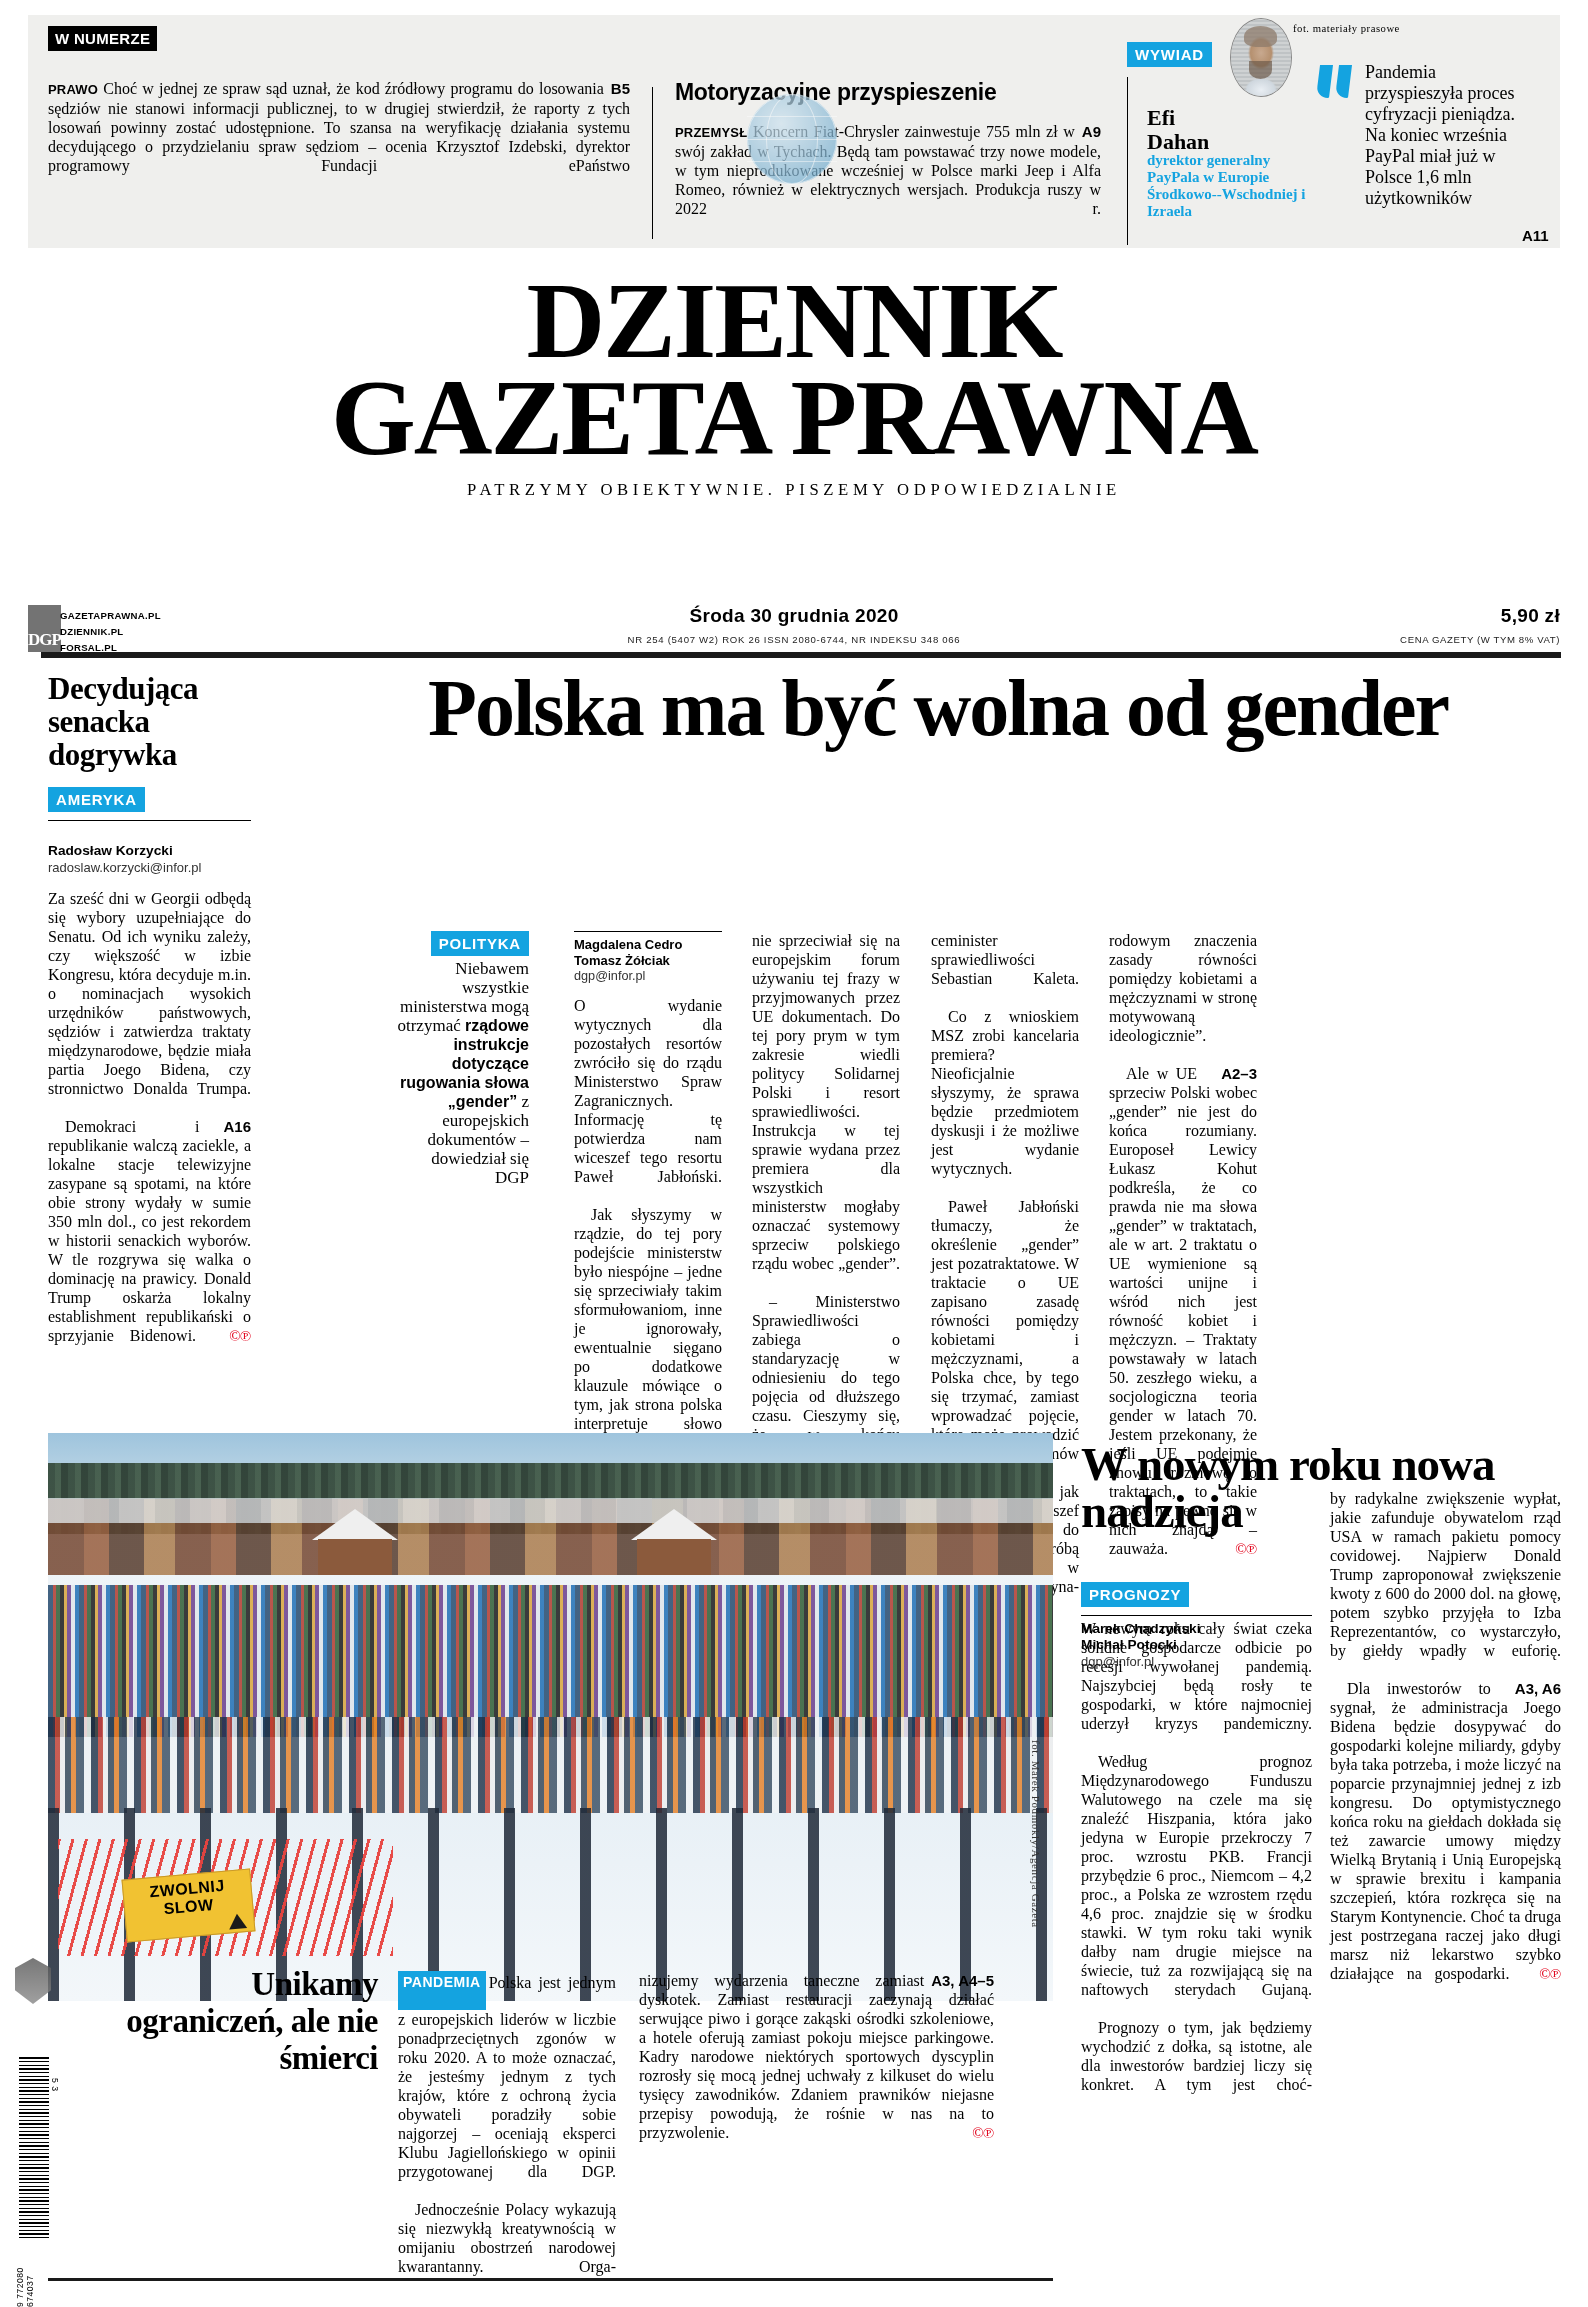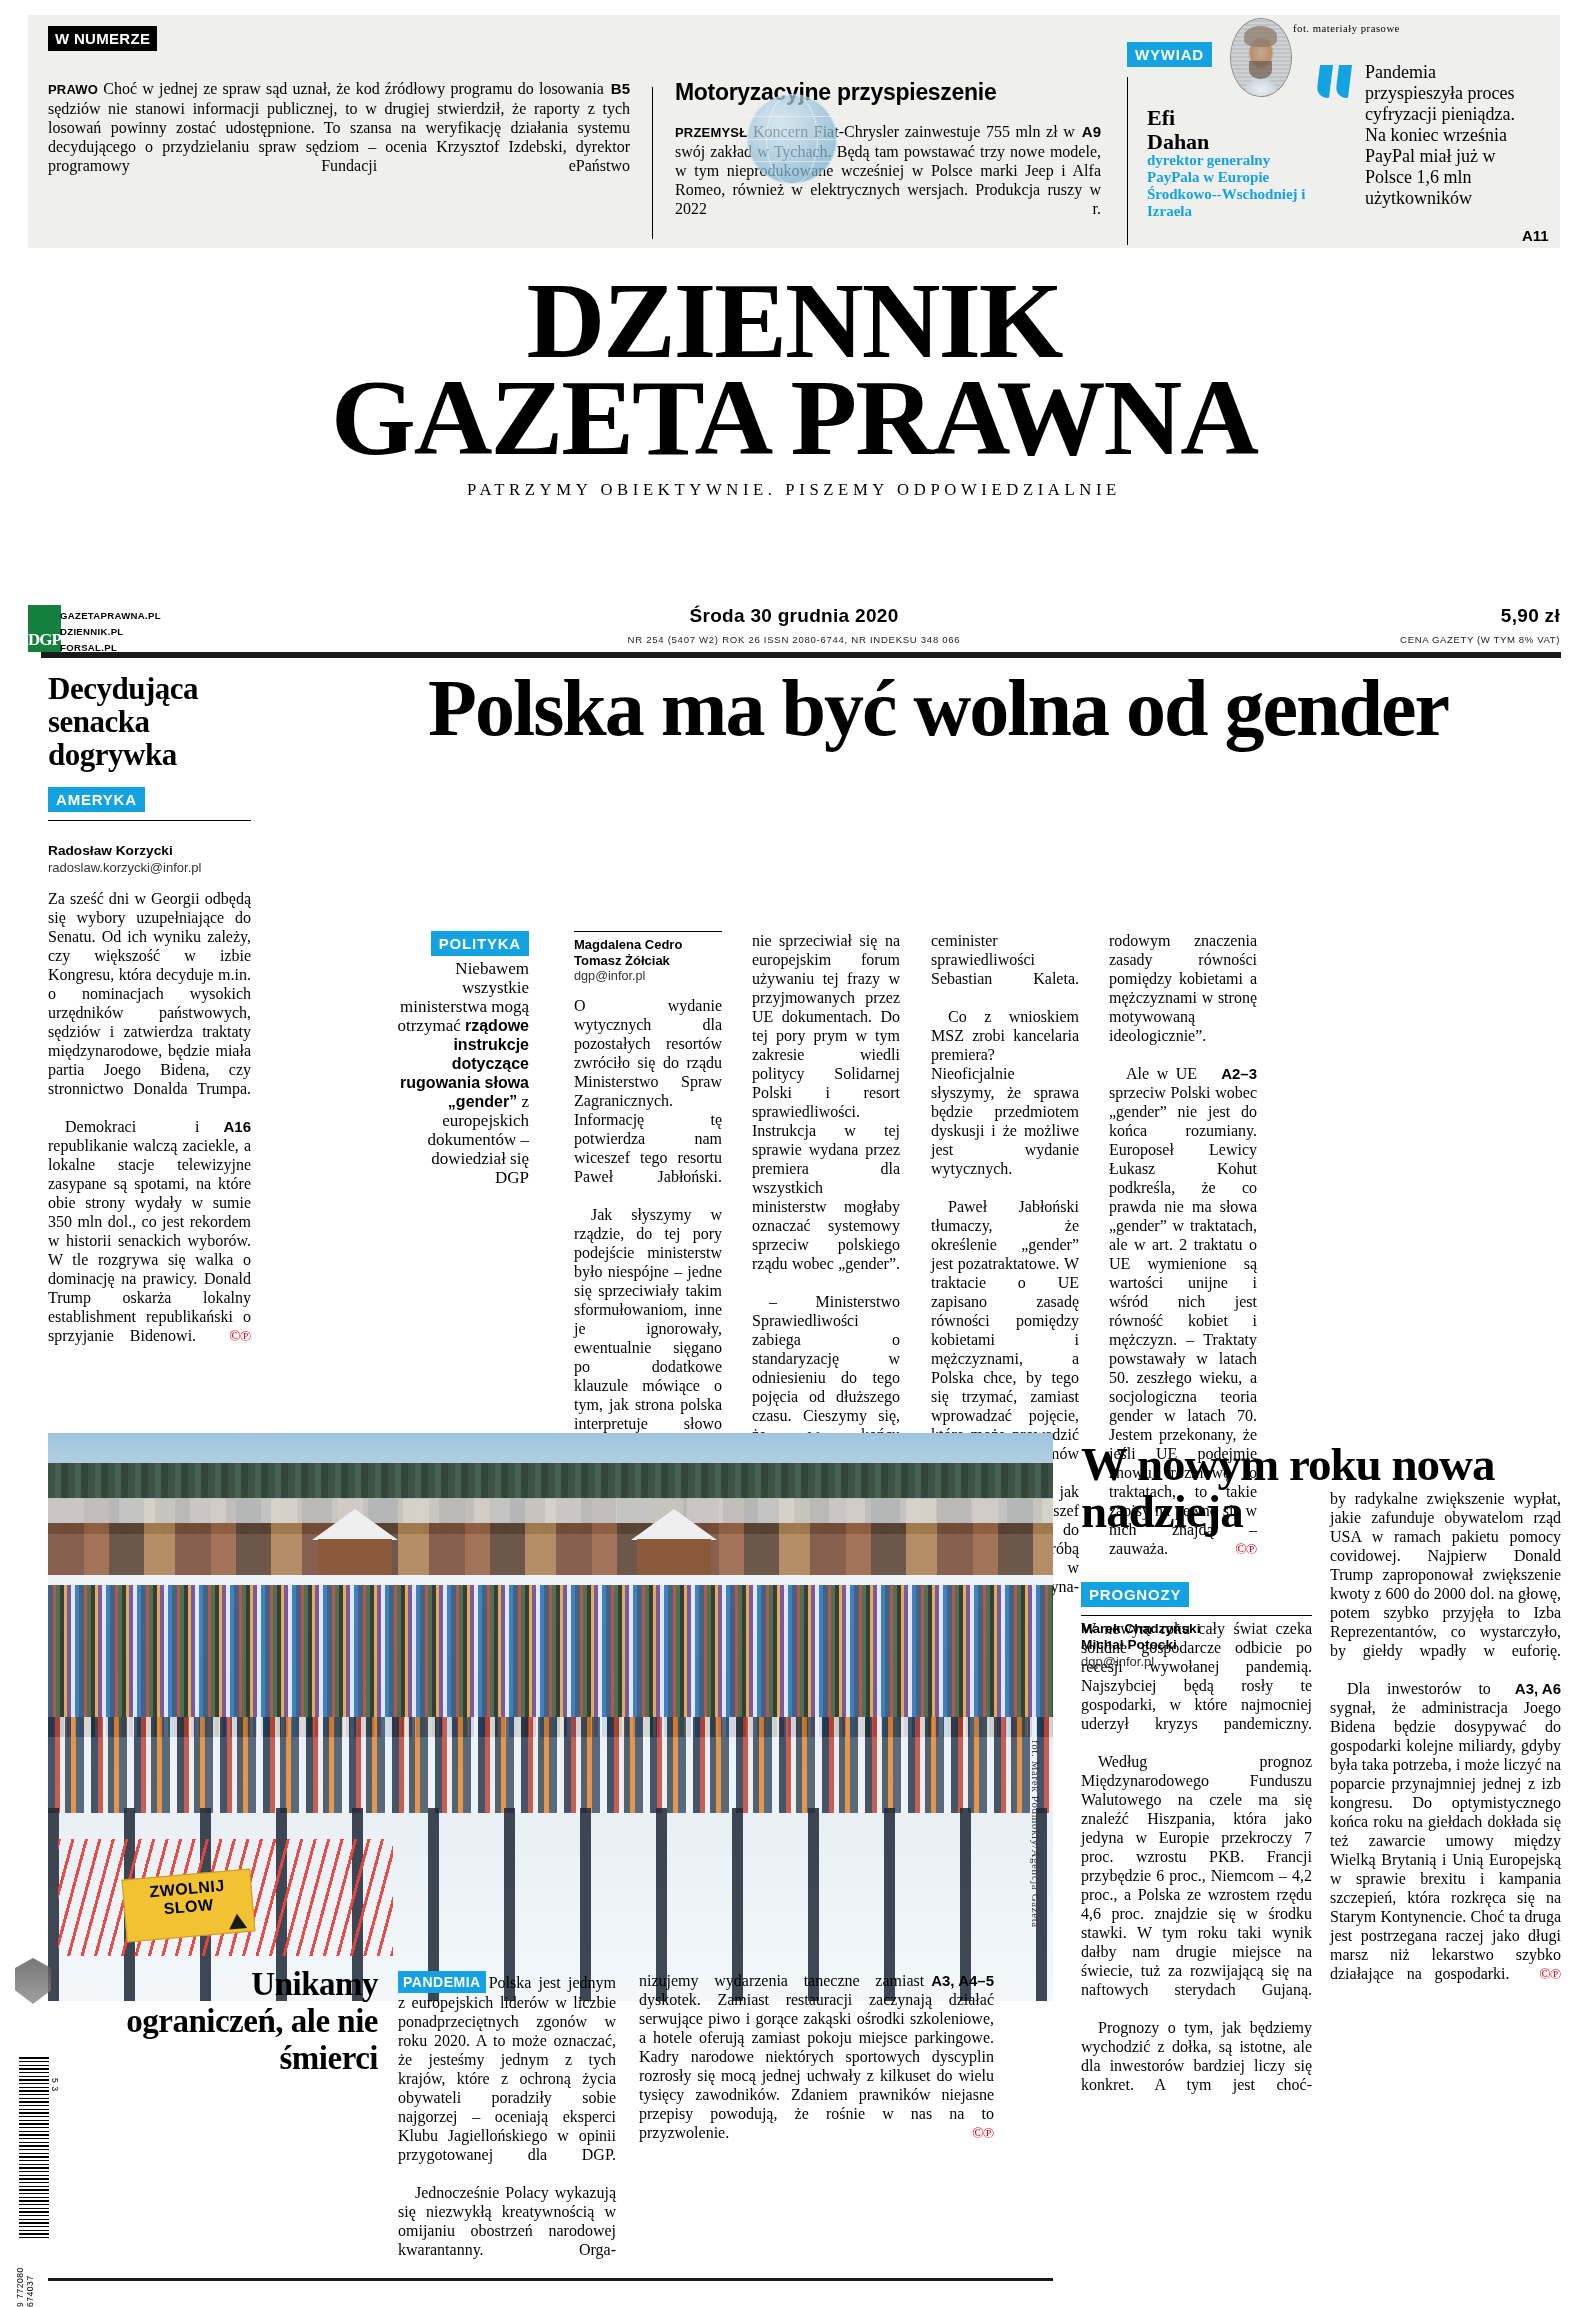--- a/index.html
+++ b/index.html
@@ -63,21 +63,21 @@
   #globe{position:absolute;left:747px;top:94px;width:90px;height:90px;border-radius:50%;
     background:radial-gradient(circle at 38% 33%, #cfe3ef 0%, #9fc6dd 45%, #5b9fc6 100%);opacity:.72;}
   #globe:before,#globe:after{content:"";position:absolute;border-radius:50%;border:1.5px solid rgba(255,255,255,.55);}
   #globe:before{left:0;top:0;right:0;bottom:0;}
   #globe:after{left:19px;top:-0.5px;right:19px;bottom:-0.5px;}
   #globe .lat{position:absolute;left:0;right:0;height:1px;background:rgba(255,255,255,.5);}
   #slogan{font-family:"Liberation Serif",serif;font-size:16.7px;letter-spacing:4.6px;margin-top:13px;}
 
   
   #infobar{position:absolute;left:28px;top:605px;width:1532px;height:50px;}
-  #dgp-logo{position:absolute;left:0;top:0;width:33px;height:47px;background:#15803d;
+  #dgp-logo{position:absolute;left:0;top:0;width:33px;height:47px;background:#737373;
     color:#fff;font-family:"Liberation Serif",serif;font-weight:bold;font-size:17px;
     display:flex;align-items:flex-end;justify-content:center;padding-bottom:2px;box-sizing:border-box;letter-spacing:-1px;}
   #sites{position:absolute;left:32px;top:2.5px;font-family:"Liberation Sans",sans-serif;font-weight:bold;
     font-size:9.6px;line-height:16px;letter-spacing:0.3px;}
   #dateblock{position:absolute;left:0;right:0;top:0;text-align:center;}
   #dateline{font-family:"Liberation Sans",sans-serif;font-weight:bold;font-size:19px;letter-spacing:0.3px;}
   #issueline{font-family:"Liberation Sans",sans-serif;font-size:9.6px;letter-spacing:0.7px;margin-top:7px;color:#222;}
   #priceblock{position:absolute;right:0;top:0;text-align:right;}
   #price{font-family:"Liberation Sans",sans-serif;font-weight:bold;font-size:19px;letter-spacing:0.3px;}
   #pricesub{font-family:"Liberation Sans",sans-serif;font-size:9.6px;letter-spacing:0.6px;margin-top:7px;color:#222;}
@@ -167,21 +167,21 @@
   
   #pan{position:absolute;left:48px;top:1936px;width:1005px;height:335px;}
   #pan-head{position:absolute;left:61px;top:30px;width:269px;text-align:right;
     font-family:"Liberation Serif",serif;font-weight:bold;font-size:33px;line-height:37px;letter-spacing:-0.5px;}
   .pan-col{position:absolute;width:218px;font-size:16px;line-height:19px;}
   .pan-col p{margin:0;text-indent:17px;}
   .pan-col p.noind{text-indent:0;}
   #pan-c1{left:350px;top:35px;}
   #pan-c2{left:591px;top:35px;width:355px;}
   #pan-kick{display:inline-block;background:#14a3e0;color:#fff;font-family:"Liberation Sans",sans-serif;
-    font-weight:bold;font-size:14px;letter-spacing:0.5px;padding:2px 5px 1px;vertical-align:0.5px;margin-right:3px;}
+    font-weight:bold;font-size:14px;letter-spacing:0.5px;padding:2px 5px 18px;vertical-align:0.5px;margin-right:3px;}
 
   
   #barcode{position:absolute;left:19px;top:2057px;width:30px;height:183px;
     background:repeating-linear-gradient(180deg,#000 0 2px,#fff 2px 3.6px,#000 3.6px 4.6px,#fff 4.6px 7.6px,#000 7.6px 9px,#fff 9px 11px);}
   #barcode-num{position:absolute;left:15px;top:2245px;font-family:"Liberation Sans",sans-serif;font-size:8.6px;
     writing-mode:vertical-rl;transform:rotate(180deg);letter-spacing:0.5px;}
   #barcode-sm{position:absolute;left:50px;top:2078px;font-family:"Liberation Sans",sans-serif;font-size:8.6px;
     writing-mode:vertical-rl;letter-spacing:0.5px;}
   #emblem{position:absolute;left:15px;top:1958px;width:36px;height:46px;
     background:linear-gradient(#555,#888);clip-path:polygon(50% 0,100% 22%,100% 70%,50% 100%,0 70%,0 22%);opacity:.8;}

